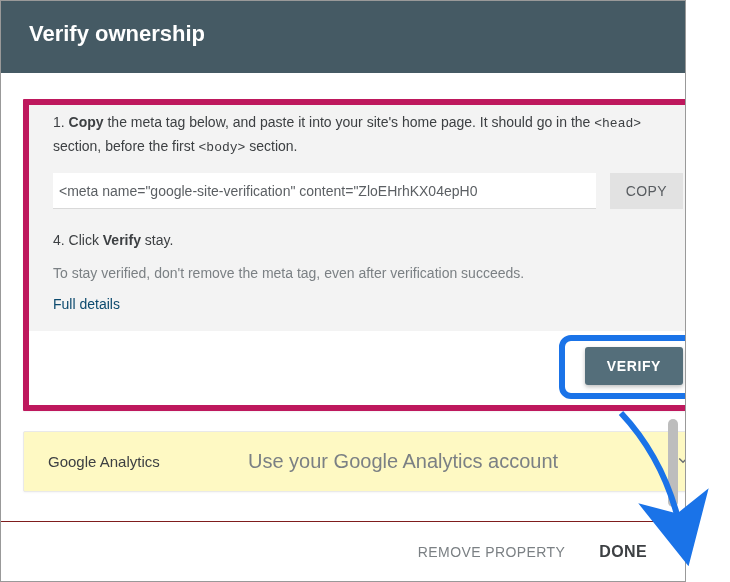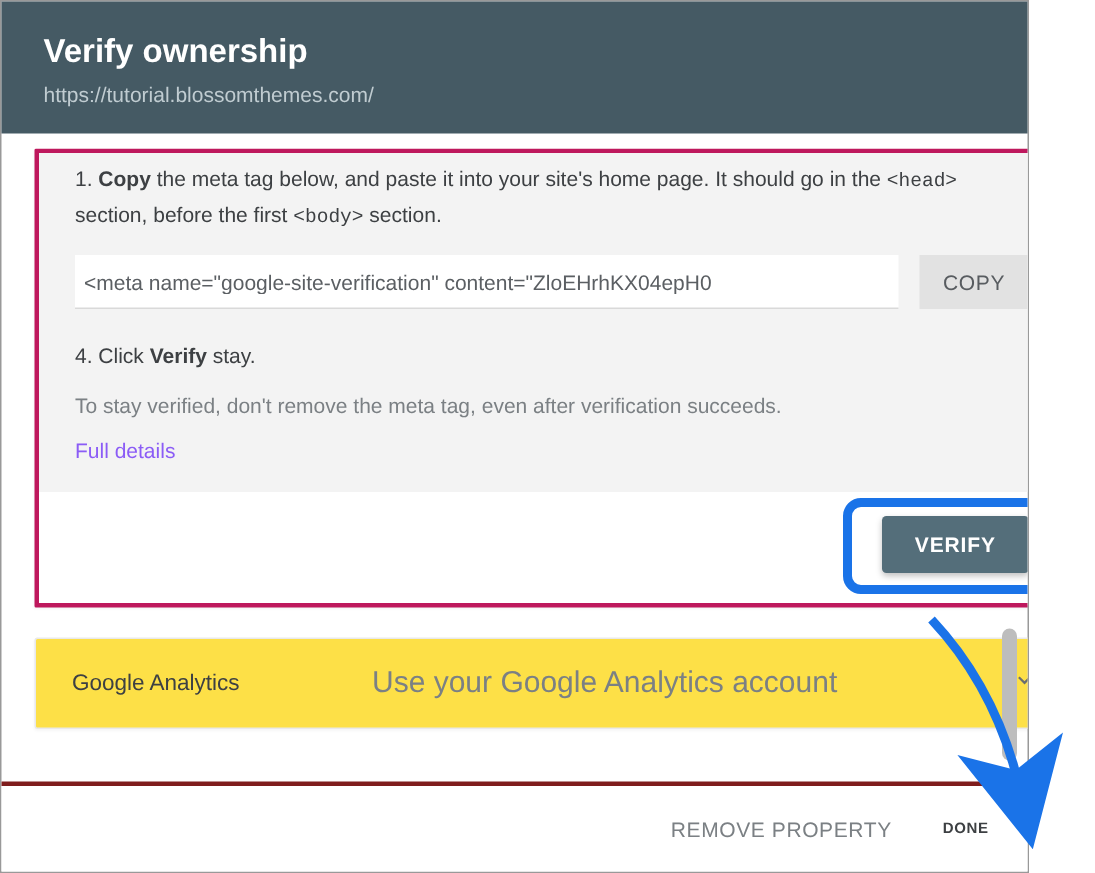--- a/index.html
+++ b/index.html
@@ -3,51 +3,50 @@
 <meta charset="utf-8">
 <style>
   * { box-sizing: border-box; margin: 0; padding: 0; }
   html, body { width: 730px; height: 582px; font-family: Arial, Helvetica, sans-serif; overflow: hidden; background: #fff; }
   .dialog { width: 686px; height: 582px; position: relative; background: #fff; border: 1px solid #999; }
   .header { background: #455a64; color: #fff; padding: 20px 28px 18px; }
   .header h1 { font-size: 22px; font-weight: 600; margin-bottom: 8px; }
   .header .url { font-size: 14px; color: #c0ccd1; }
   .body-area { position: absolute; top: 98px; left: 0; right: 0; bottom: 60px; overflow: hidden; }
   .inner { position: relative; width: 690px; margin: 0 0 0 22px; }
-  .panel1 { background: #fff; border: 3px solid #be185d; border-radius: 1px; box-shadow: 0 1px 2px rgba(0,0,0,0.05); margin-bottom: 20px; }
+  .panel1 { background: #fff; border: 6px solid #be185d; border-radius: 1px; box-shadow: 0 1px 2px rgba(0,0,0,0.05); margin-bottom: 20px; }
   .graybox { background: #f3f3f3; padding: 6px 24px 18px 24px; }
   .step { color: #3d4043; font-size: 14px; line-height: 22px; margin-bottom: 14px; }
   .step b { font-weight: 700; }
   code { font-family: "Courier New", monospace; font-size: 13px; }
   .meta-row { display: flex; align-items: center; gap: 14px; margin-bottom: 20px; }
   .meta-input { flex: 1; background: #fff; border: none; border-bottom: 1px solid #d9d9d9; height: 36px; padding: 0 6px; font-size: 14px; color: #5b5f63; font-family: Arial, Helvetica, sans-serif; overflow: hidden; white-space: nowrap; }
   .copy-btn { background: #e2e2e2; color: #585c60; border: none; height: 36px; padding: 0 16px; font-size: 14px; letter-spacing: 0.4px; cursor: pointer; }
   .note { color: #7b8084; font-size: 14px; margin-bottom: 14px; }
-  .link { color: #8b5cf6; font-size: 14px; cursor: pointer; }
+  .link { color: #0c4a6e; font-size: 14px; cursor: pointer; }
   .verify-row { display: flex; justify-content: flex-end; padding: 16px 24px 20px; position: relative; }
   .verify-btn { background: #546e7a; color: #fff; border: none; padding: 11px 22px; font-size: 14px; font-weight: 600; letter-spacing: 0.6px; border-radius: 3px; box-shadow: 0 2px 4px rgba(0,0,0,0.25); cursor: pointer; }
   .highlight-ring { position: absolute; border: 6px solid #1a73e8; border-radius: 12px; top: 4px; right: 8px; width: 140px; height: 64px; pointer-events: none; }
-  .panel2 { background: #fde047; border: 1px solid #e9e9e9; border-radius: 2px; box-shadow: 0 1px 2px rgba(0,0,0,0.04); padding: 18px 20px 18px 24px; display: flex; align-items: center; }
+  .panel2 { background: #fef9c3; border: 1px solid #e9e9e9; border-radius: 2px; box-shadow: 0 1px 2px rgba(0,0,0,0.04); padding: 18px 20px 18px 24px; display: flex; align-items: center; }
   .panel2 .name { color: #3d4043; font-size: 15px; width: 200px; }
   .panel2 .desc { color: #7b8084; font-size: 20px; flex: 1; }
   .panel2 .chev { color: #6a6e72; }
   .fake-scroll { position: absolute; right: 7px; top: 320px; width: 10px; height: 88px; background: #bdbdbd; border-radius: 5px; }
-  .footer { position: absolute; bottom: 0; left: 0; right: 0; height: 60px; background: #fff; border-top: 3px solid #7f1d1d; display: flex; align-items: center; justify-content: flex-end; padding: 0 26px; gap: 34px; }
+  .footer { position: absolute; bottom: 0; left: 0; right: 0; height: 60px; background: #fff; border-top: 1px solid #7f1d1d; display: flex; align-items: center; justify-content: flex-end; padding: 0 38px; gap: 34px; }
   .footer .rem { color: #7b8084; font-size: 14px; letter-spacing: 0.4px; cursor: pointer; }
-  .footer .done { color: #3d4043; font-size: 10px; font-weight: 600; letter-spacing: 0.4px; cursor: pointer; }
+  .footer .done { color: #3d4043; font-size: 16px; font-weight: 600; letter-spacing: 0.4px; cursor: pointer; }
   .arrow-svg { position: absolute; left: 0; top: 0; width: 730px; height: 582px; pointer-events: none; z-index: 50; }
 </style>
 </head>
 <body>
 
 <div class="dialog">
 
   <div class="header">
     <h1>Verify ownership</h1>
-    <div class="url">https://tutorial.blossomthemes.com/</div>
   </div>
 
   <div class="body-area">
     <div class="inner">
 
       <div class="panel1">
         <div class="graybox">
           <p class="step">
             <span>1. </span><b>Copy</b><span> the meta tag below, and paste it into your site's home page. It should go in the </span><code>&lt;head&gt;</code><span> section, before the first </span><code>&lt;body&gt;</code><span> section.</span>
           </p>

